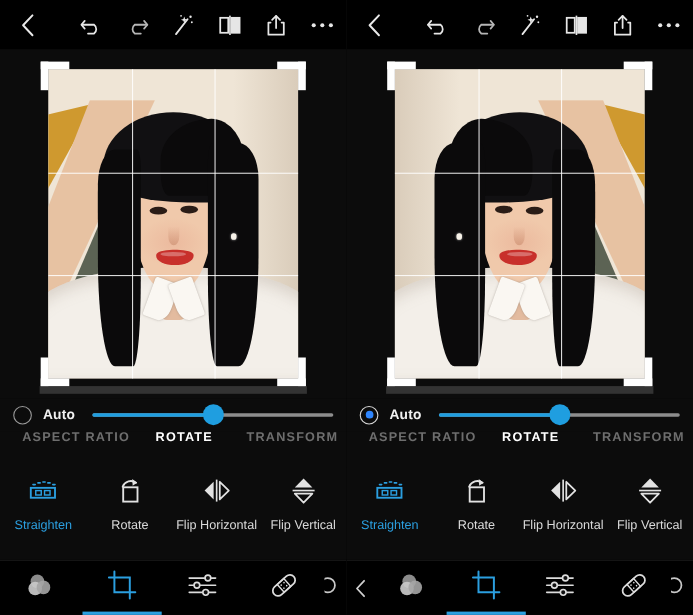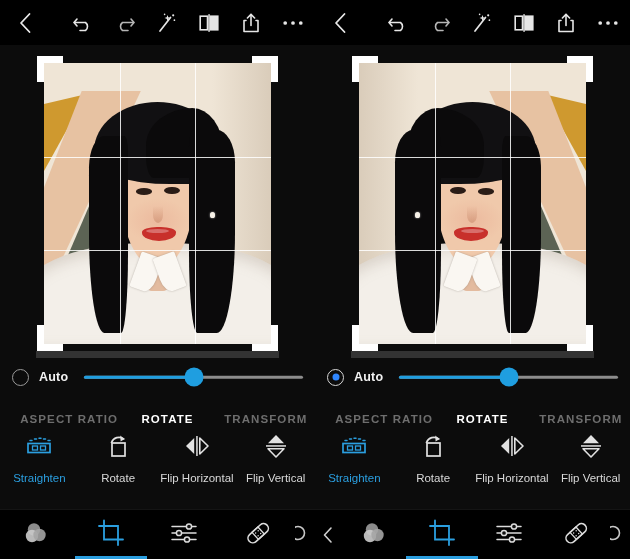--- a/index.html
+++ b/index.html
@@ -171,21 +171,21 @@
     position:absolute;left:0;top:50%;transform:translateY(-50%);
     height:2.5px;background:#1f9ee0;border-radius:2px;
   }
   .slider .knob{
     position:absolute;top:50%;width:19px;height:19px;border-radius:50%;
     background:#1f9ee0;transform:translate(-50%,-50%);
   }
 
   
   .tabs{
-    height:33px;flex:0 0 33px;display:flex;align-items:flex-end;background:#0c0c0c;padding-left:20px;
+    height:33px;flex:0 0 33px;display:flex;align-items:flex-start;background:#0c0c0c;padding-left:20px;
   }
   .tab{
     flex:1 1 0;text-align:center;font-size:11.5px;letter-spacing:1.1px;
     color:#6e6e6e;font-weight:bold;cursor:pointer;white-space:nowrap;
   }
   .tab.active{color:#ffffff;}
 
   
   .tools{
     height:78px;flex:0 0 78px;display:flex;align-items:flex-start;

